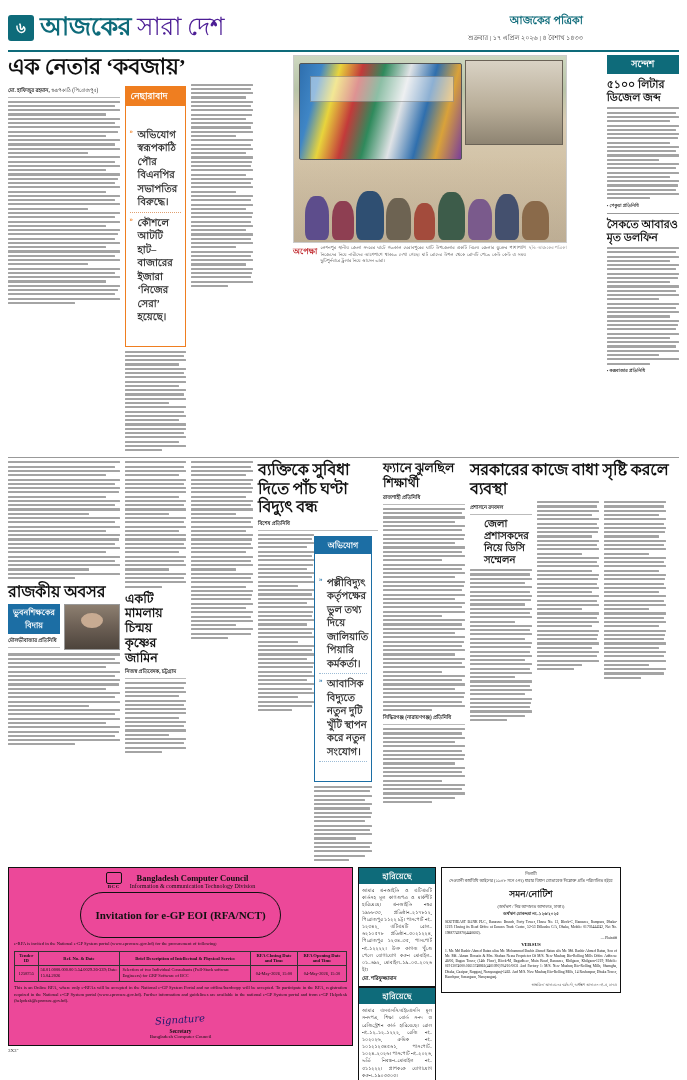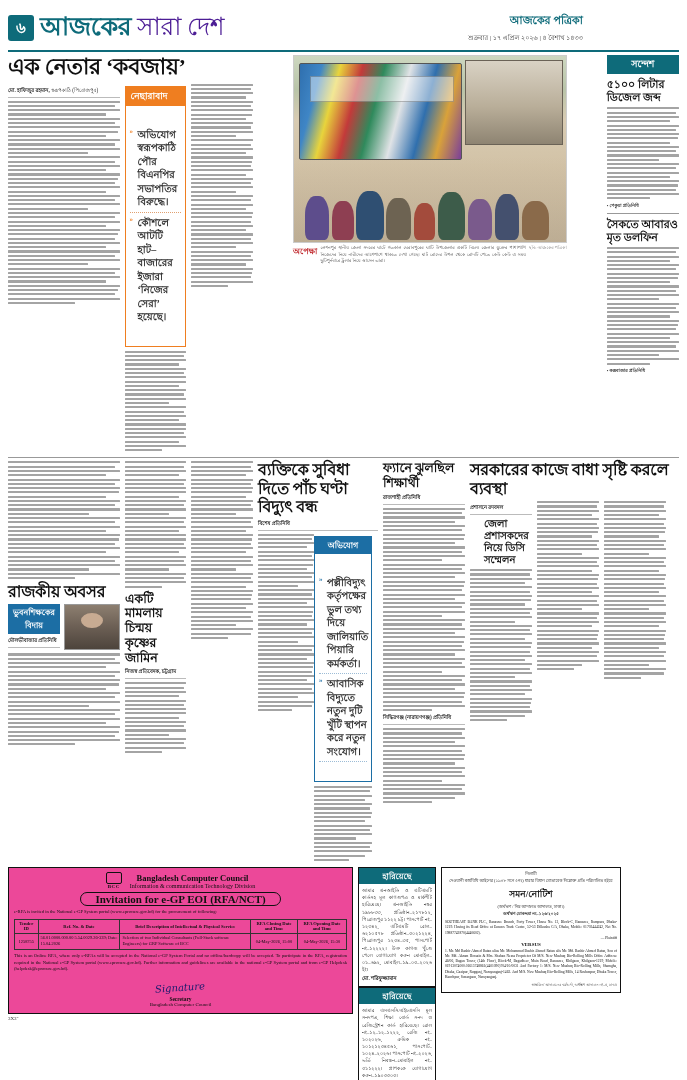--- a/index.html
+++ b/index.html
@@ -90,21 +90,21 @@
   .sandesh-title { font-size:11px; font-weight:bold; line-height:1.2; margin:4px 0 3px; }
   .sd-credit { font-size:4.6px; font-weight:bold; color:#333; margin-top:2px; }
 
   
   .ad { border:1.5px solid #111; padding:4px 5px; background:#ec4899; }
   .ad-center { text-align:center; }
   .ad-h1 { font-size:8.5px; font-weight:bold; }
   .ad-h3 { font-size:6px; }
   .ad-pill {
     display:inline-block; border:1.2px solid #111; border-radius:999px;
-    padding:0 14px; font-size:11px; font-weight:bold; margin:3px 0;
+    padding:16px 14px; font-size:11px; font-weight:bold; margin:3px 0;
   }
   .ad-small { font-size:4.6px; text-align:justify; line-height:1.45; }
 
   table.tb { width:100%; border-collapse:collapse; margin:3px 0; }
   table.tb th, table.tb td {
     border:.6px solid #333; font-size:4.4px; padding:1.5px 2px; text-align:center; vertical-align:middle;
   }
   table.tb th { font-weight:bold; font-size:4.6px; }
   table.tb td.left { text-align:left; line-height:1.4; }
 

